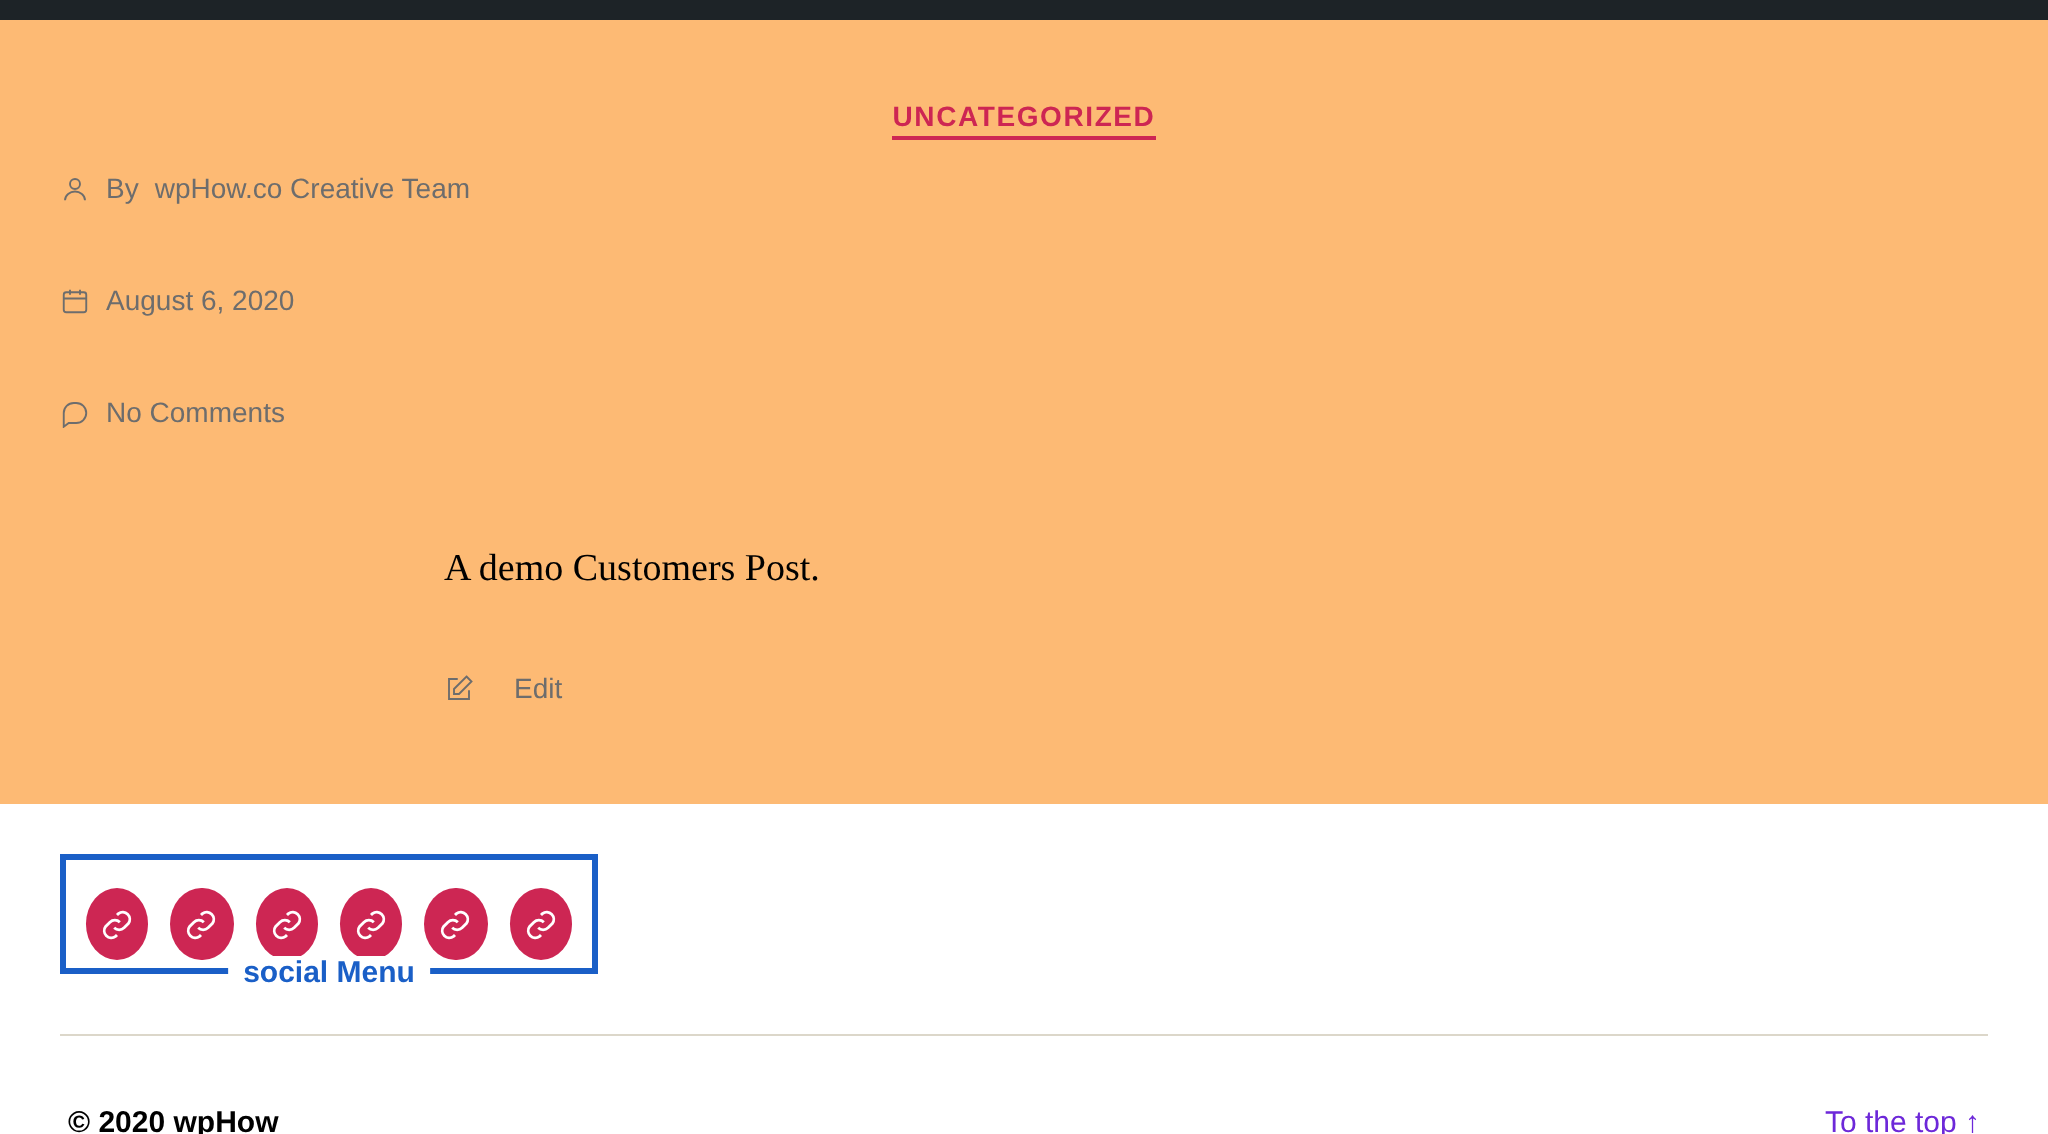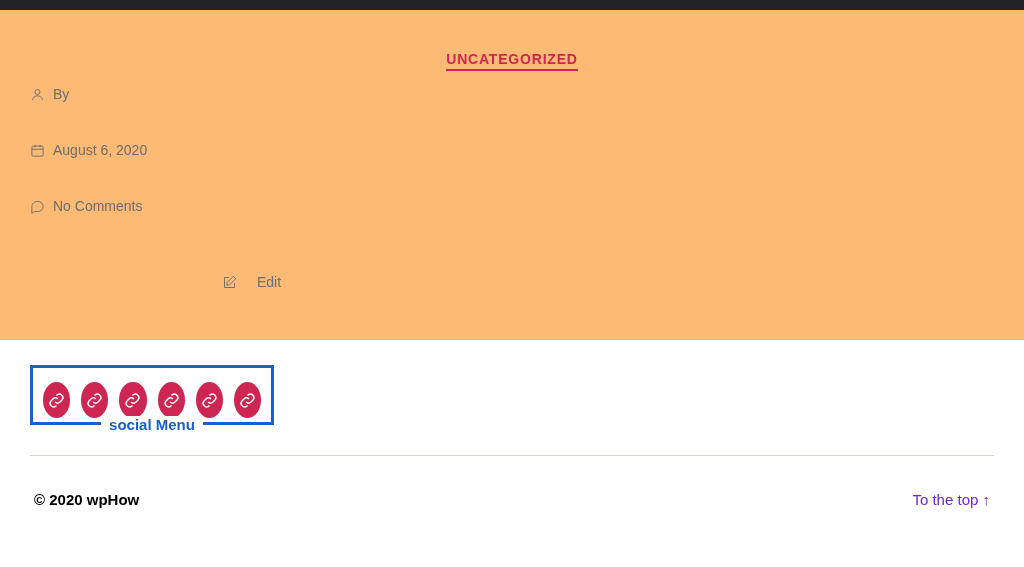--- a/index.html
+++ b/index.html
@@ -12,21 +12,21 @@
     .post-title { text-align: center; font-size: 58px; font-weight: 800; color: #000; letter-spacing: -1px; margin-bottom: 30px; }
     .post-meta { display: flex; justify-content: center; align-items: flex-start; gap: 40px; color: #6d6d6d; font-size: 14px; margin-bottom: 60px; flex-direction: column; }
     .meta-item { display: flex; align-items: center; gap: 8px; }
     .meta-item svg { width: 15px; height: 15px; stroke: #6d6d6d; fill: none; stroke-width: 1.5; }
     .meta-item a { color: #6d6d6d; text-decoration: none; }
     .post-body { max-width: 580px; margin: 0 auto; }
     .post-content { font-family: Georgia, serif; font-size: 19px; color: #000; margin-bottom: 40px; }
     .edit-link { display: flex; align-items: center; gap: 20px; color: #6d6d6d; font-size: 14px; text-decoration: none; }
     .edit-link svg { width: 15px; height: 15px; stroke: #6d6d6d; fill: none; stroke-width: 1.5; }
     .social-section { padding: 25px 30px 10px; background: #fff; }
-    .social-box { border: 3px solid #1a5fc7; padding: 14px 10px 4px; width: 244px; position: relative; }
+    .social-box { border: 3px solid #1a5fc7; padding: 14px 10px 4px; width: 269px; position: relative; }
     .social-box-label { position: absolute; bottom: -11px; left: 50%; transform: translateX(-50%); background: #fff; padding: 0 8px; color: #1a5fc7; font-weight: 700; font-size: 15px; }
     .social-icons { display: flex; gap: 11px; }
     .social-icon { width: 36px; height: 36px; border-radius: 50%; background: #cd2653; display: flex; align-items: center; justify-content: center; cursor: pointer; }
     .social-icon svg { width: 17px; height: 17px; stroke: #fff; fill: none; stroke-width: 2; }
     .divider { height: 1px; background: #dcd7ca; margin-top: 30px; }
     .footer { display: flex; justify-content: space-between; align-items: center; padding: 25px 34px; font-size: 15px; }
     .footer-left { display: flex; gap: 34px; }
     .copyright { font-weight: 700; color: #000; }
     .powered { color: #6d6d6d; }
     .to-top { color: #6d28d9; text-decoration: none; display: flex; align-items: center; gap: 6px; }
@@ -43,36 +43,38 @@
   <div class="category-label">
     <a href="#">UNCATEGORIZED</a>
   </div>
   <div class="post-meta">
     <div class="meta-item">
       <svg viewBox="0 0 24 24">
           <circle cx="12" cy="8" r="4"></circle>
           <path d="M4 21c0-4 4-7 8-7s8 3 8 7"></path>
         </svg>
       <span>By</span>
+      <a href="#">wpHow.co Creative Team</a>
     </div>
     <div class="meta-item">
       <svg viewBox="0 0 24 24">
           <rect x="3" y="5" width="18" height="16" rx="2"></rect>
           <path d="M3 10h18M8 3v4M16 3v4"></path>
         </svg>
       <a href="#">August 6, 2020</a>
     </div>
     <div class="meta-item">
       <svg viewBox="0 0 24 24">
           <path d="M21 12a8 8 0 0 1-8 8H7l-4 3V12a8 8 0 0 1 8-8h2a8 8 0 0 1 8 8z"></path>
         </svg>
       <a href="#">No Comments</a>
     </div>
   </div>
   <div class="post-body">
+    <p class="post-content">A demo Customers Post.</p>
     <a href="#" class="edit-link">
       <svg viewBox="0 0 24 24">
           <path d="M11 4H4v16h16v-7"></path>
           <path d="M18 2l4 4-10 10H8v-4L18 2z"></path>
         </svg>
       <span>Edit</span>
     </a>
   </div>
 </div>
 

